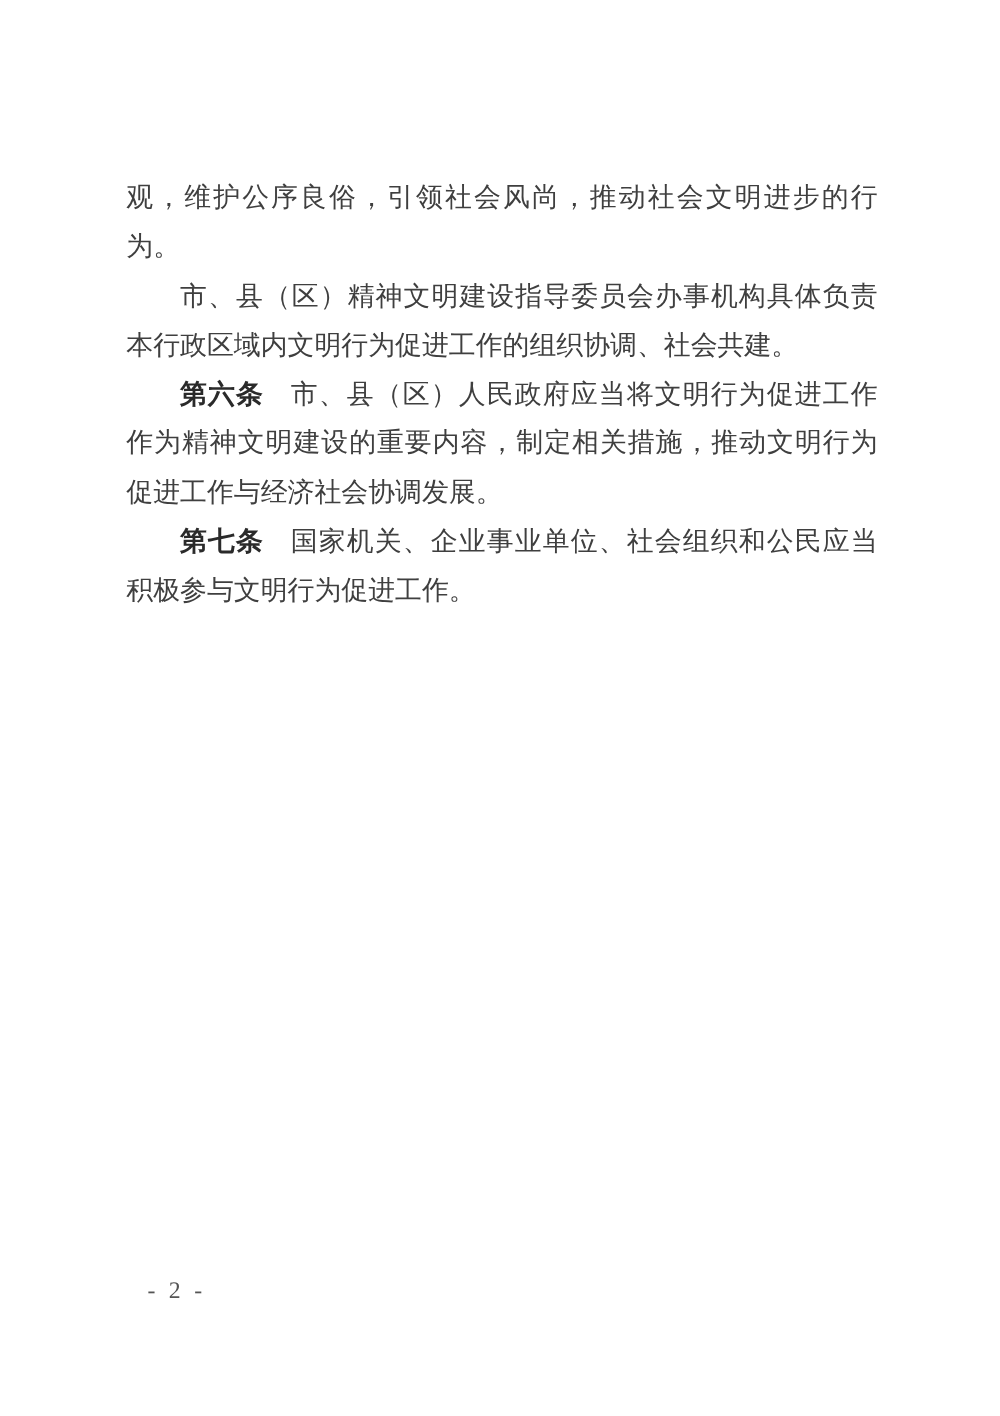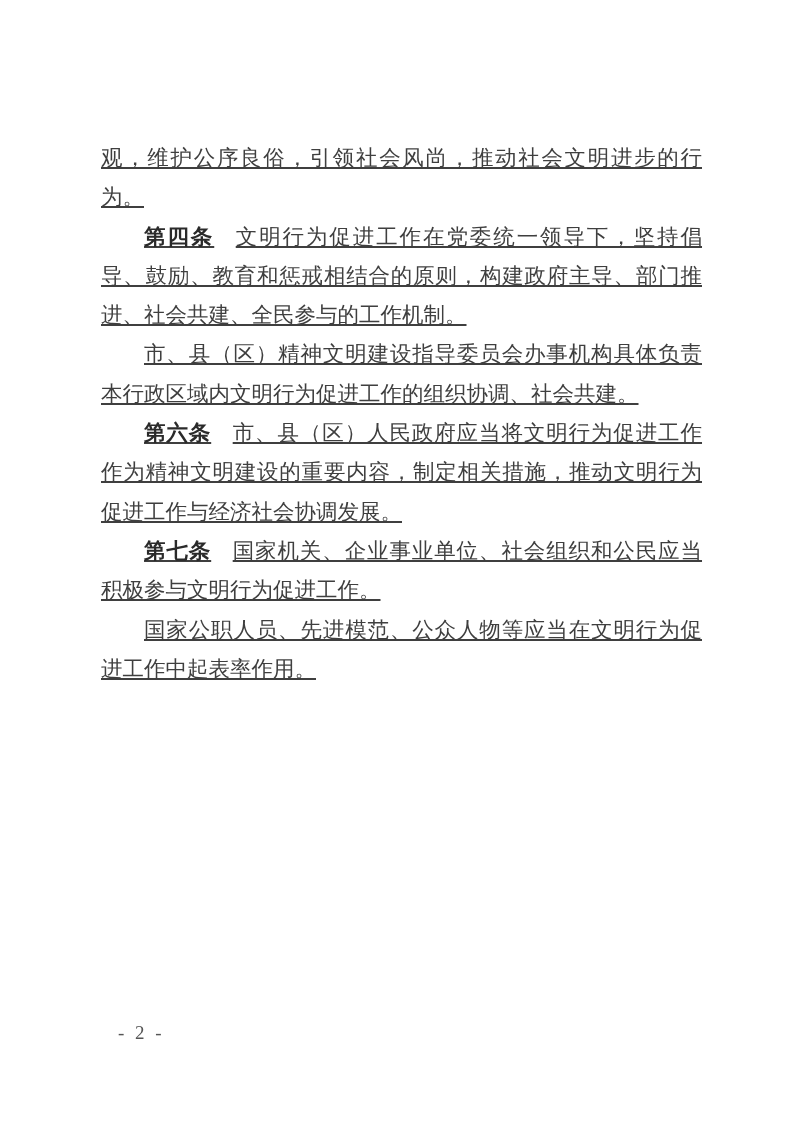--- a/index.html
+++ b/index.html
@@ -19,21 +19,20 @@
     position: absolute;
     left: 101px;
     top: 139px;
     width: 601px;
     font-size: 21.5px;
     line-height: 39.3px;
     color: #3f3f3f;
     text-align: justify;
     text-justify: inter-ideograph;
     letter-spacing: 0;
-    text-decoration: underline;
   }
   .para {
     margin: 0;
     padding: 0;
     text-indent: 2em;
   }
   .para.no-indent {
     text-indent: 0;
   }
   .term {
@@ -55,31 +54,29 @@
 </style>
 </head>
 <body>
 
 <div class="sheet">
 
   <div class="textblock">
 
     <p class="para no-indent"><span>观，维护公序良俗，引领社会风尚，推动社会文明进步的行为。</span></p>
 
-    <p class="para"><span class="term">第四条</span><span>文明行为促进工作在党委统一领导下，坚持倡导、鼓励、教育和惩戒相结合的原则，构建政府主导、部门推进、社会共建、全民参与的工作机制。</span></p>
 
 
     <p class="para"><span>市、县（区）精神文明建设指导委员会办事机构具体负责本行政区域内文明行为促进工作的组织协调、社会共建。</span></p>
 
     <p class="para"><span class="term">第六条</span><span>市、县（区）人民政府应当将文明行为促进工作作为精神文明建设的重要内容，制定相关措施，推动文明行为促进工作与经济社会协调发展。</span></p>
 
 
 
 
     <p class="para"><span class="term">第七条</span><span>国家机关、企业事业单位、社会组织和公民应当积极参与文明行为促进工作。</span></p>
 
-    <p class="para"><span>国家公职人员、先进模范、公众人物等应当在文明行为促进工作中起表率作用。</span></p>
 
   </div>
 
   <div class="page-footer">- 2 -</div>
 
 </div>
 
 </body></html>

